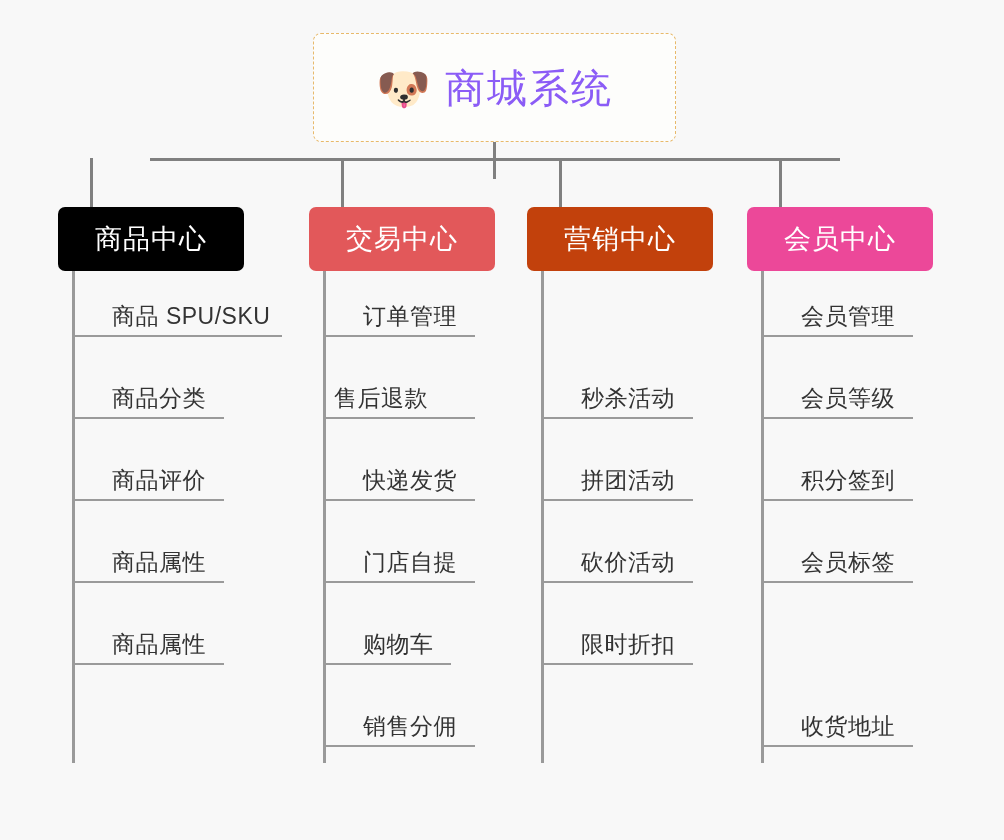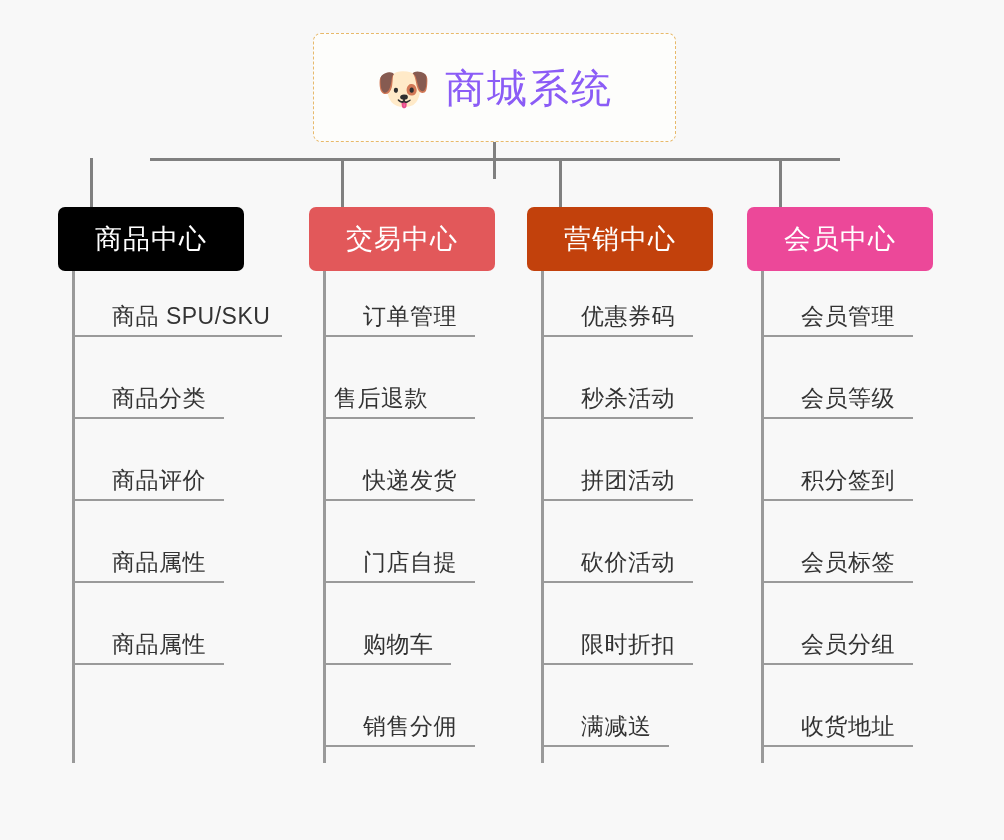--- a/index.html
+++ b/index.html
@@ -193,58 +193,49 @@
         </div>
         <div class="leaf-item" style="top: 410px; width: 152px;">
           <span class="leaf-text">销售分佣</span>
         </div>
       </div>
       <div class="cat-box" style="left: 527px; background: #c2410c;">
         <span class="cat-label">营销中心</span>
       </div>
       <div class="leaf-col" style="left: 541px; top: 271px; width: 260px; height: 492px;">
         <div class="leaf-spine" style="height: 492px;"></div>
-        <div class="leaf-item" style="top: 0px; width: 152px;">
-          <span class="leaf-text">优惠券码</span>
-        </div>
         <div class="leaf-item" style="top: 82px; width: 152px;">
           <span class="leaf-text">秒杀活动</span>
         </div>
         <div class="leaf-item" style="top: 164px; width: 152px;">
           <span class="leaf-text">拼团活动</span>
         </div>
         <div class="leaf-item" style="top: 246px; width: 152px;">
           <span class="leaf-text">砍价活动</span>
         </div>
         <div class="leaf-item" style="top: 328px; width: 152px;">
           <span class="leaf-text">限时折扣</span>
         </div>
-        <div class="leaf-item" style="top: 410px; width: 128px;">
-          <span class="leaf-text">满减送</span>
-        </div>
       </div>
       <div class="cat-box" style="left: 747px; background: #ec4899;">
         <span class="cat-label">会员中心</span>
       </div>
       <div class="leaf-col" style="left: 761px; top: 271px; width: 260px; height: 492px;">
         <div class="leaf-spine" style="height: 492px;"></div>
         <div class="leaf-item" style="top: 0px; width: 152px;">
           <span class="leaf-text">会员管理</span>
         </div>
         <div class="leaf-item" style="top: 82px; width: 152px;">
           <span class="leaf-text">会员等级</span>
         </div>
         <div class="leaf-item" style="top: 164px; width: 152px;">
           <span class="leaf-text">积分签到</span>
         </div>
         <div class="leaf-item" style="top: 246px; width: 152px;">
           <span class="leaf-text">会员标签</span>
         </div>
-        <div class="leaf-item" style="top: 328px; width: 152px;">
-          <span class="leaf-text">会员分组</span>
-        </div>
         <div class="leaf-item" style="top: 410px; width: 152px;">
           <span class="leaf-text">收货地址</span>
         </div>
       </div>
     </div>
 
 </div>
 
 </body></html>

